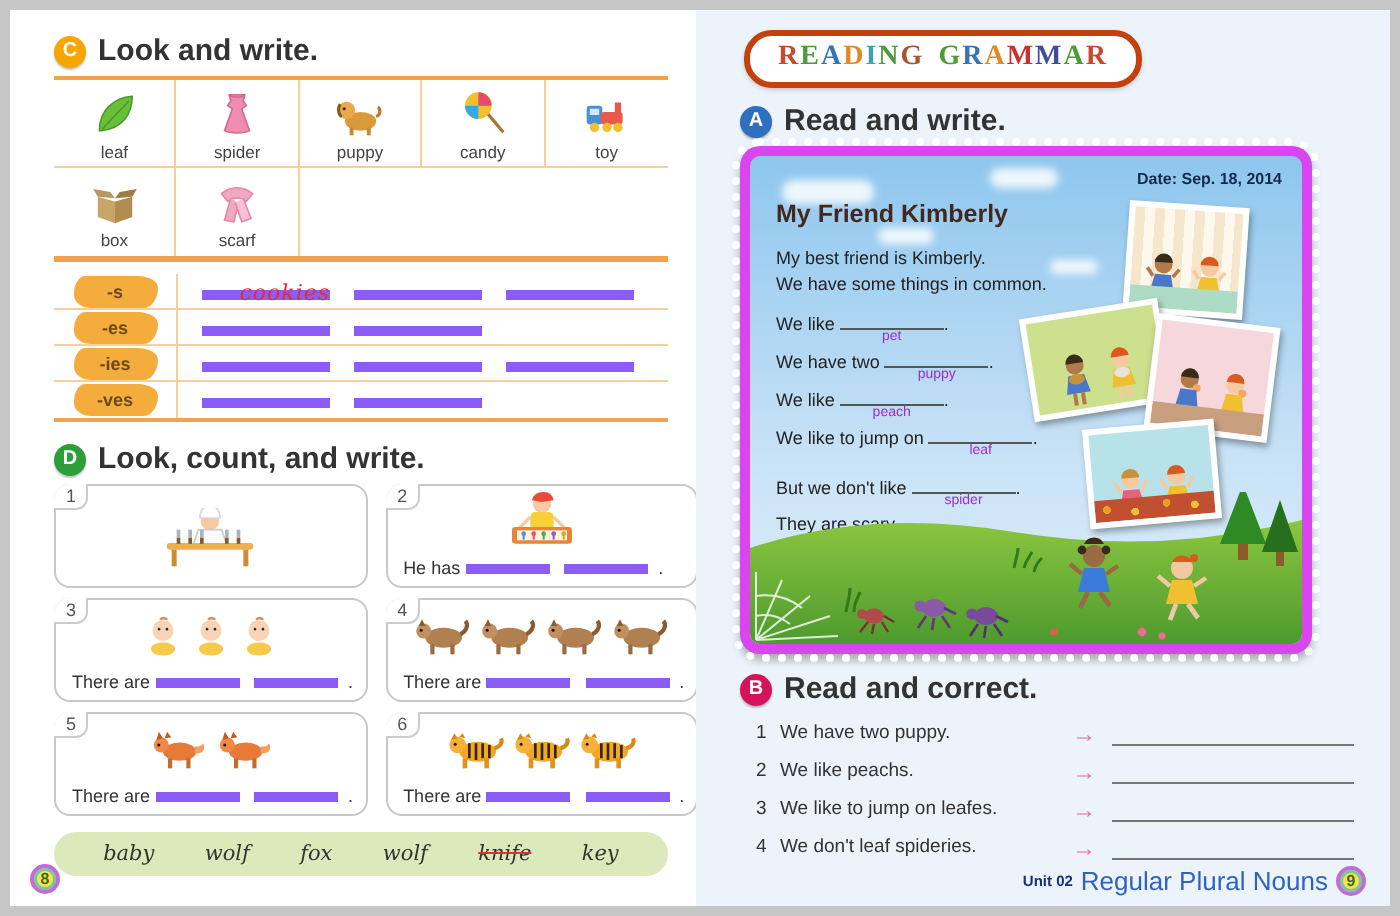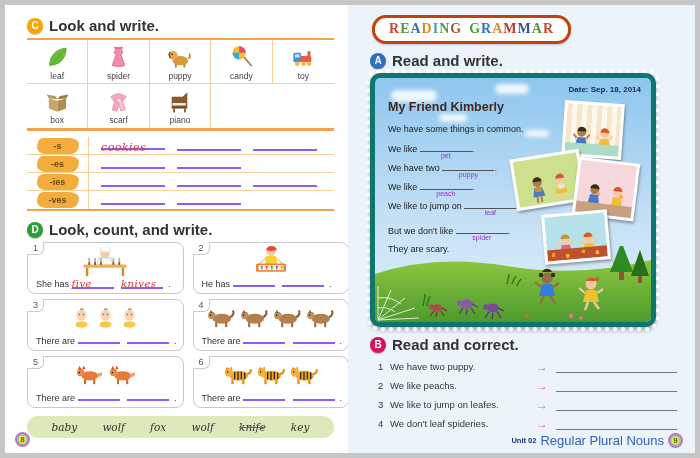--- a/index.html
+++ b/index.html
@@ -22,42 +22,42 @@
   .vicon svg { display: block; }
   .vword { font-size: 8.5px; color: #444; margin-top: 1px; }
   .struck { text-decoration: line-through; text-decoration-color: #e23030; color: #666; }
 
   .suffix-table { margin-top: 6px; border-bottom: 2.5px solid #f2a24e; }
   .srow { display: flex; align-items: center; height: 18px; border-bottom: 1px solid #f8cf9a; }
   .srow:last-child { border-bottom: none; }
   .labelwrap { width: 62px; border-right: 1px solid #f8cf9a; height: 100%; display: flex; align-items: center; justify-content: center; flex: none; }
   .sblob { min-width: 42px; text-align: center; background: #f4ad3d; border-radius: 8px 14px 10px 12px / 12px 8px 14px 9px; font: bold 9px/12px "Liberation Sans", sans-serif; color: #6b4a12; padding: 2px 5px; }
   .slines { padding-left: 12px; white-space: nowrap; }
-  .wline { display: inline-block; width: 64px; border-bottom: 2px solid #8b5cf6; height: 13px; margin-right: 12px; text-align: left; }
+  .wline { display: inline-block; width: 64px; border-bottom: 5px solid #8b5cf6; height: 13px; margin-right: 12px; text-align: right; }
   .ans { font: italic 11px "DejaVu Serif", serif; color: #e23030; letter-spacing: .5px; }
 
   .d-grid { display: grid; grid-template-columns: 1fr 1fr; gap: 5px 9px; margin-top: 4px; }
   .dcard { position: relative; height: 52px; border: 1px solid #c8c8c8; border-radius: 8px; background: #fff; padding: 3px 6px 2px; display: flex; flex-direction: column; }
   .dnum { position: absolute; top: -1px; left: -1px; font-size: 9px; color: #555; background: #fff; border-right: 1px solid #ccc; border-bottom: 1px solid #ccc; border-radius: 8px 0 6px 0; padding: 1px 5px 1px 6px; }
   .dimg { flex: 1; display: flex; align-items: center; justify-content: center; gap: 3px; }
   .dsent { font-size: 9px; color: #333; white-space: nowrap; padding: 0 0 2px 2px; }
   .dblank { width: 42px; margin-right: 5px; height: 11px; }
   .dsent .ans { font-size: 10px; }
 
   .word-bank { margin-top: 8px; background: #dce9bb; border-radius: 12px; height: 22px; display: flex; align-items: center; justify-content: space-around; padding: 0 12px; }
   .bword { font: italic 10.5px "DejaVu Serif", serif; color: #333; text-align: right; }
 
   .pgc { width: 15px; height: 15px; border-radius: 50%; background: #f8e34a; border: 2px solid #bd6fd6; box-shadow: inset 0 0 0 1.5px #7cc4a8; font: bold 8px/11px "Liberation Sans", sans-serif; color: #3a6a1a; text-align: center; }
   .pgc-left { position: absolute; left: 10px; bottom: 6px; }
 
   .rg-pill { display: inline-block; background: #fff; border: 3px solid #c2410c; border-radius: 14px; padding: 3px 14px 4px; box-shadow: 0 1px 2px rgba(0,0,0,.18); font: bold 14px "Liberation Serif", serif; letter-spacing: 1px; margin-left: 2px; }
   .rg-pill span { display: inline-block; }
   .rg-space { width: 7px; }
 
-  .reading-card { position: relative; margin-top: 4px; width: 286px; background: #0f766e; padding: 5px; border-radius: 10px; box-shadow: 0 3px 5px rgba(0,0,0,.3); }
+  .reading-card { position: relative; margin-top: 4px; width: 286px; background: #d946ef; padding: 5px; border-radius: 10px; box-shadow: 0 3px 5px rgba(0,0,0,.3); }
   .reading-card::before { content: ""; position: absolute; inset: -4px; border: 4px dotted #fff; border-radius: 14px; pointer-events: none; }
   .card-inner { position: relative; height: 244px; border-radius: 5px; overflow: hidden; background: linear-gradient(#8ec6ee, #c8e2f6 62%, #dff0fb); }
   .cloud { position: absolute; background: #fff; border-radius: 20px; opacity: .85; filter: blur(2px); }
   .cl1 { left: 16px; top: 12px; width: 46px; height: 12px; }
   .cl2 { left: 120px; top: 6px; width: 34px; height: 10px; }
   .cl3 { left: 64px; top: 36px; width: 28px; height: 8px; }
   .cl4 { left: 150px; top: 52px; width: 24px; height: 7px; }
   .cdate { position: absolute; top: 7px; right: 10px; font-weight: bold; font-size: 8px; color: #15294d; }
   .ctitle { position: absolute; top: 22px; left: 13px; font-weight: bold; font-size: 12.5px; color: #43291d; }
   .passage { position: absolute; top: 45px; left: 13px; width: 158px; font-size: 9px; color: #222; }
@@ -176,32 +176,20 @@
   </div>
           <div class="vcell">
     <span class="vicon">
               <svg width="25" height="25" viewBox="0 0 32 32">
                 <path d="M6 10c6-5 14-5 20 0l-4 5c-4-3-8-3-12 0z" fill="#f2a8c0" stroke="#e088a8"></path>
                 <path d="M12 13l-4 14 6 1 3-12" fill="#f2a8c0" stroke="#e088a8"></path>
                 <path d="M20 13l5 13-6 2-4-12" fill="#f7c0d4" stroke="#e088a8"></path>
               </svg>
             </span>
     <span class="vword">scarf</span>
-  </div>
-          <div class="vcell">
-    <span class="vicon">
-              <svg width="25" height="25" viewBox="0 0 32 32">
-                <path d="M6 10h14l6-6v18H6z" fill="#8a5a2a"></path>
-                <path d="M6 22h20v3H6z" fill="#6a421a"></path>
-                <rect x="7" y="18" width="17" height="3" fill="#f8f4e8"></rect>
-                <rect x="8" y="25" width="2" height="5" fill="#6a421a"></rect>
-                <rect x="22" y="25" width="2" height="5" fill="#6a421a"></rect>
-              </svg>
-            </span>
-    <span class="vword">piano</span>
   </div>
         </div>
       <div class="suffix-table" id="suffix-table">
           <div class="srow">
     <span class="labelwrap">
               <span class="sblob">-s</span>
             </span>
     <span class="slines"><span class="wline"><span class="ans">cookies</span></span><span class="wline"><span class="ans"></span></span><span class="wline"><span class="ans"></span></span></span>
   </div>
           <div class="srow">
@@ -248,25 +236,20 @@
                 </g>
                 <g fill="#8a5a2a">
                   <rect x="12" y="18" width="2.2" height="3.5"></rect>
                   <rect x="19" y="18" width="2.2" height="3.5"></rect>
                   <rect x="26" y="18" width="2.2" height="3.5"></rect>
                   <rect x="41" y="18" width="2.2" height="3.5"></rect>
                   <rect x="48" y="18" width="2.2" height="3.5"></rect>
                 </g>
               </svg>
             </div>
-    <div class="dsent">
-      <span class="dpre">She has </span>
-      <span class="wline dblank"><span class="ans">five</span></span>
-      <span class="wline dblank"><span class="ans">knives</span></span><span class="dend">.</span>
-    </div>
   </div>
           <div class="dcard">
     <span class="dnum">2</span>
     <div class="dimg">
               <svg width="54" height="30" viewBox="0 0 64 36">
                 <circle cx="32" cy="7" r="5.5" fill="#f6cba2"></circle>
                 <path d="M26 5q1-5 7-5 5 0 6 5l-7 1z" fill="#e84a3a"></path>
                 <rect x="25" y="12" width="14" height="11" rx="3" fill="#f7d038"></rect>
                 <line x1="25" y1="15" x2="17" y2="23" stroke="#f6cba2" stroke-width="2"></line>
                 <line x1="39" y1="15" x2="47" y2="23" stroke="#f6cba2" stroke-width="2"></line>
@@ -462,20 +445,21 @@
       <div class="reading-card">
         <div class="card-inner">
           <div class="cloud cl1"></div>
           <div class="cloud cl2"></div>
           <div class="cloud cl3"></div>
           <div class="cloud cl4"></div>
 
           <div class="cdate">Date: Sep. 18, 2014</div>
           <div class="ctitle">My Friend Kimberly</div>
           <div class="passage" id="passage">
+              <div class="pline"><span>My best friend is Kimberly.</span></div>
               <div class="pline gap"><span>We have some things in common.</span></div>
               <div class="pline blankline">
     <span>We like </span><span class="pblank"><span class="phint">pet</span></span><span>.</span>
   </div>
               <div class="pline blankline">
     <span>We have two </span><span class="pblank"><span class="phint">puppy</span></span><span>.</span>
   </div>
               <div class="pline blankline">
     <span>We like </span><span class="pblank"><span class="phint">peach</span></span><span>.</span>
   </div>

